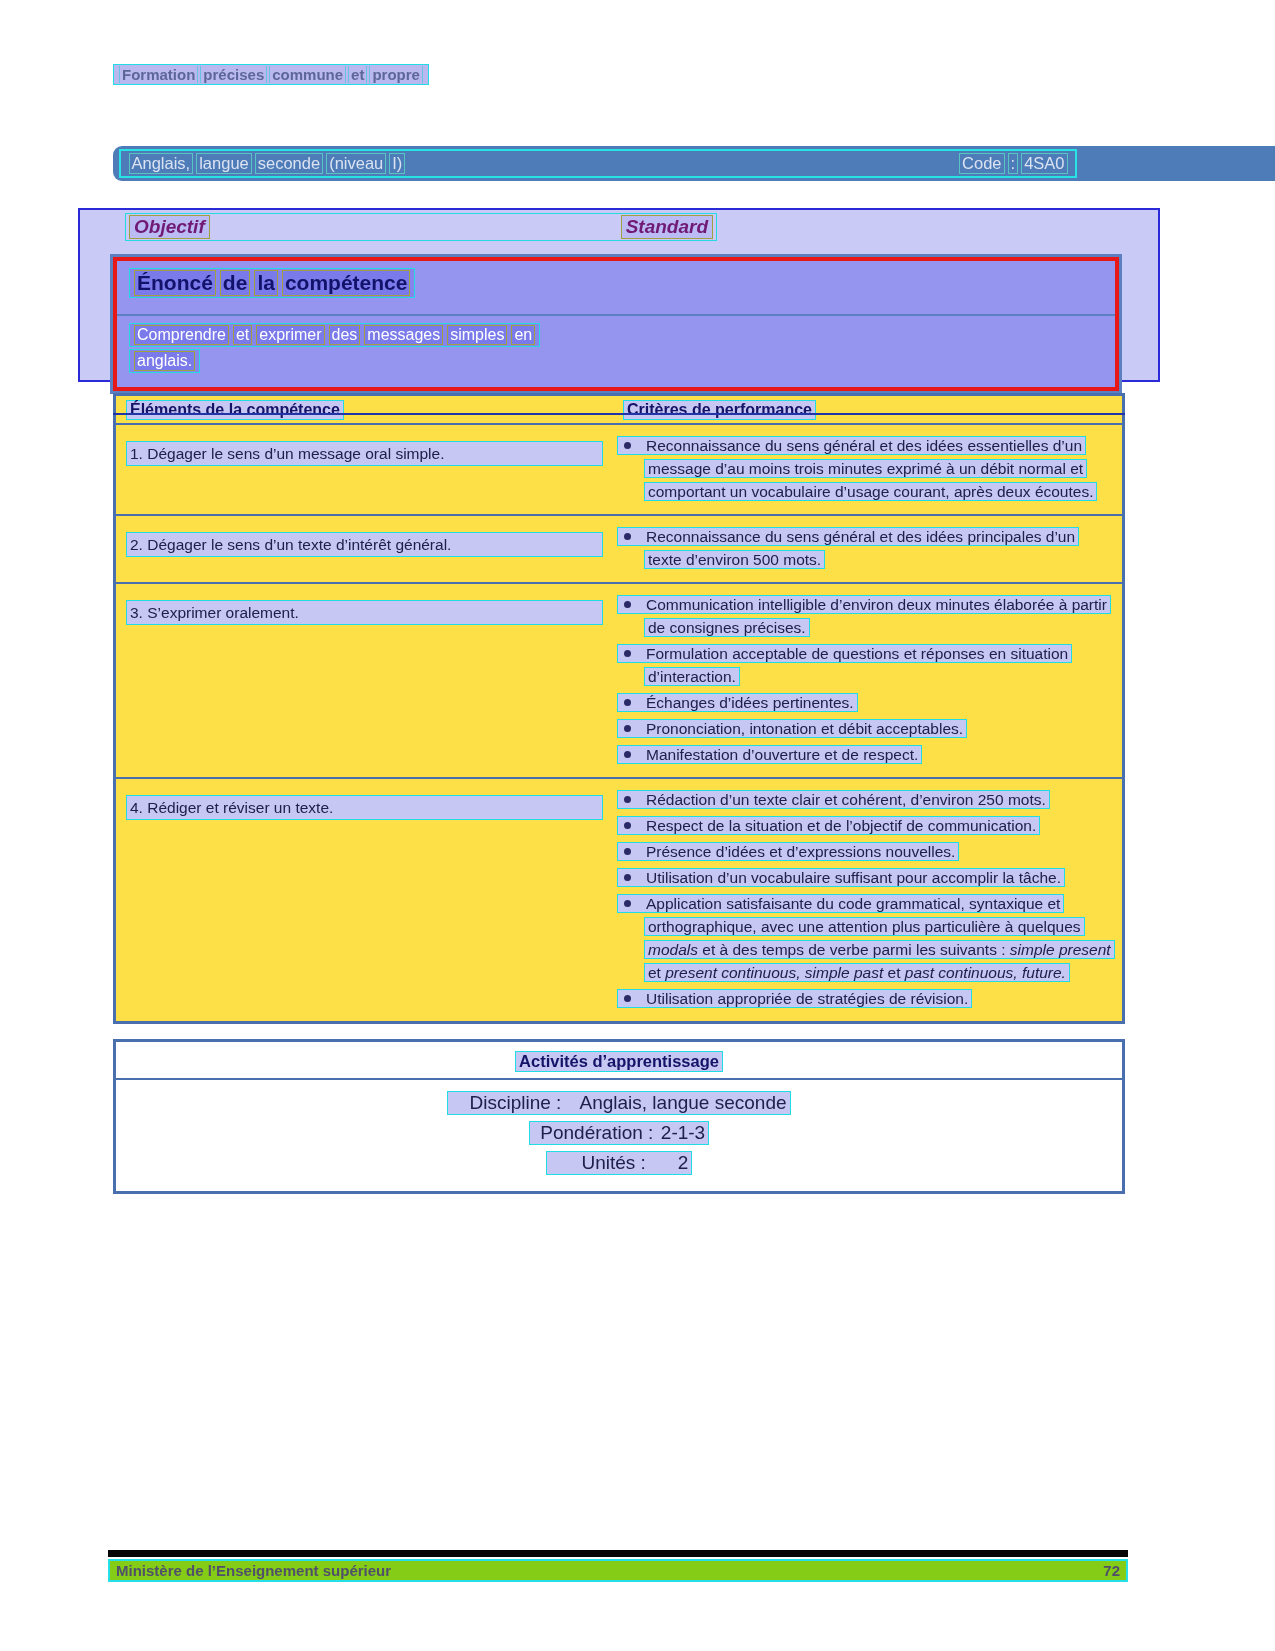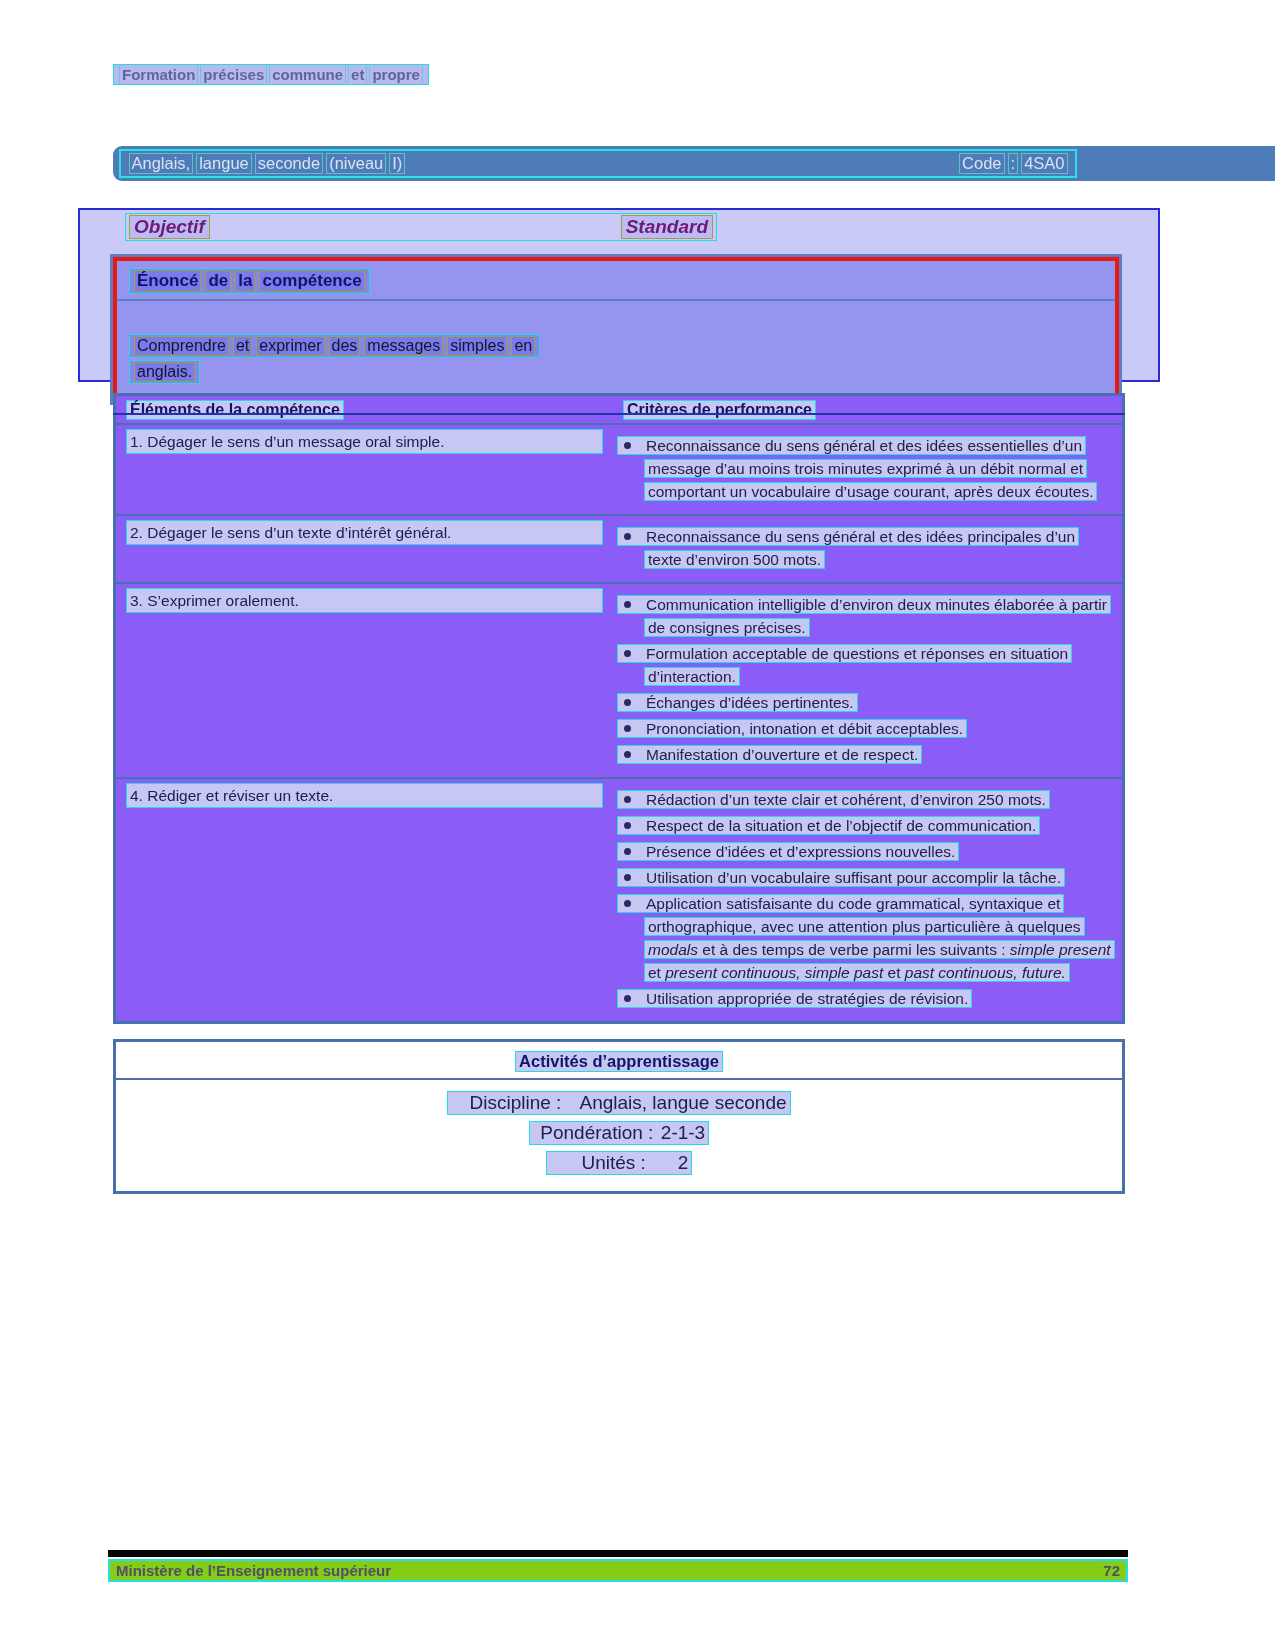--- a/index.html
+++ b/index.html
@@ -29,33 +29,33 @@
 
   
   .obj-box{position:absolute;left:78px;top:208px;width:1082px;height:174px;box-sizing:border-box;
            background:#cacaf7;border:2px solid #2a2ad8;}
   .obj-line{display:flex;justify-content:space-between;width:592px;margin:3px 0 0 45px;
             border:1.5px solid #24dbe2;padding:1px 3px;box-sizing:border-box;}
   .obj-label{font-size:19px;font-weight:bold;font-style:italic;color:#701a75;
              border:1px solid #a0a040;background:#bcbcf4;padding:0 4px;}
   .enonce-outer{margin:13px 0 0 30px;width:1012px;box-sizing:border-box;border:3px solid #5b7fc0;}
   .enonce-red{border:4px solid #e81818;background:#9595ef;}
-  .enonce-head{padding:7px 12px 5px;border-bottom:2px solid #5b7fc0;font-size:17px;font-weight:bold;color:#12126b;}
-  .enonce-body{padding:5px 12px 12px;font-size:16px;color:#0f172a;margin-top:26px;}
+  .enonce-head{padding:7px 12px 16px;border-bottom:2px solid #5b7fc0;font-size:21px;font-weight:bold;color:#12126b;}
+  .enonce-body{padding:5px 12px 12px;font-size:16px;color:#ffffff;}
   .enonce-body .line{margin:2px 0;}
 
   
   .flow{position:absolute;left:113px;top:393px;width:1012px;}
-  .comp-table{border:3px solid #4a6fae;box-sizing:border-box;background:#8b5cf6;}
+  .comp-table{border:3px solid #4a6fae;box-sizing:border-box;background:#fde047;}
   .comp-head{position:relative;display:grid;grid-template-columns:497px 1fr;padding:4px 0 3px;}
   .comp-head::after{content:"";position:absolute;left:-3px;right:-3px;top:17px;border-top:2.5px solid #2334a9;}
   .head-cell{padding:0 0 0 10px;}
   .head-cell .hl{display:inline-block;font-size:16px;font-weight:bold;color:#131368;position:relative;}
   .comp-row{display:grid;grid-template-columns:497px 1fr;border-top:2.5px solid #4a6fae;}
-  .cell{padding:4px 10px;box-sizing:border-box;font-size:15.5px;line-height:23px;}
+  .cell{padding:16px 10px;box-sizing:border-box;font-size:15.5px;line-height:23px;}
   .cell-left .hl{display:block;}
   .cell-right{padding:8px 10px 8px 4px;}
   .crit{padding-left:27px;text-indent:-27px;margin:1px 0 3px;}
   .crit .hl{line-height:22px;}
   .dot{display:inline-block;width:7px;height:7px;border-radius:50%;background:#2a2a66;
        margin:0 15px 0 3px;vertical-align:2px;}
   .crit i{font-style:italic;}
 
   
   .act-box{margin-top:15px;border:3px solid #4a6fae;box-sizing:border-box;background:#fff;padding-bottom:10px;text-align:center;}

